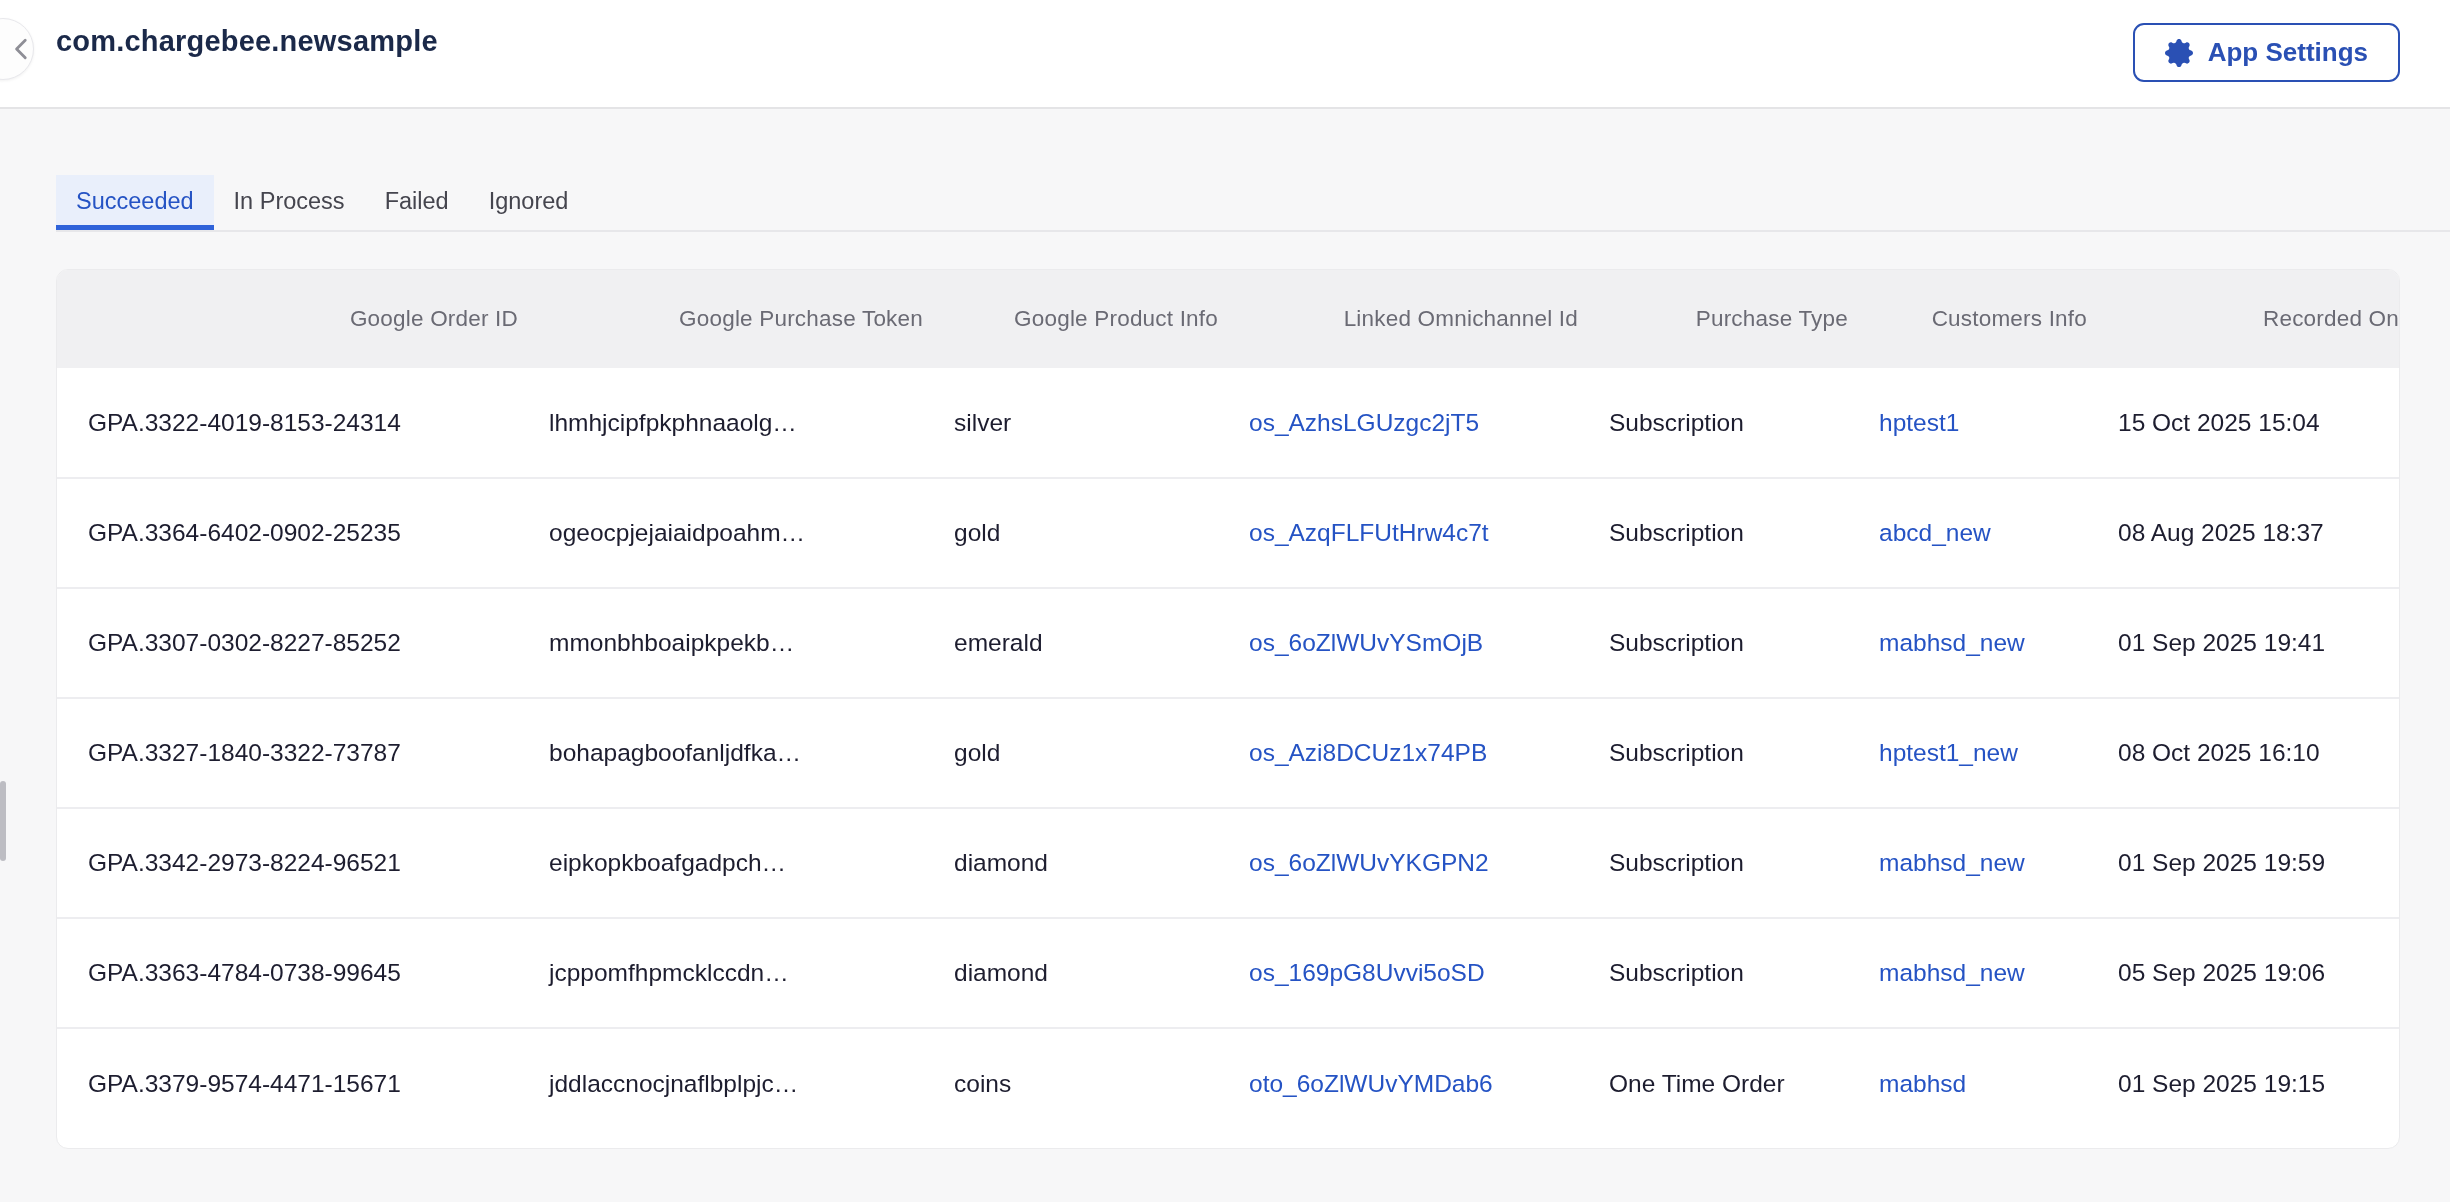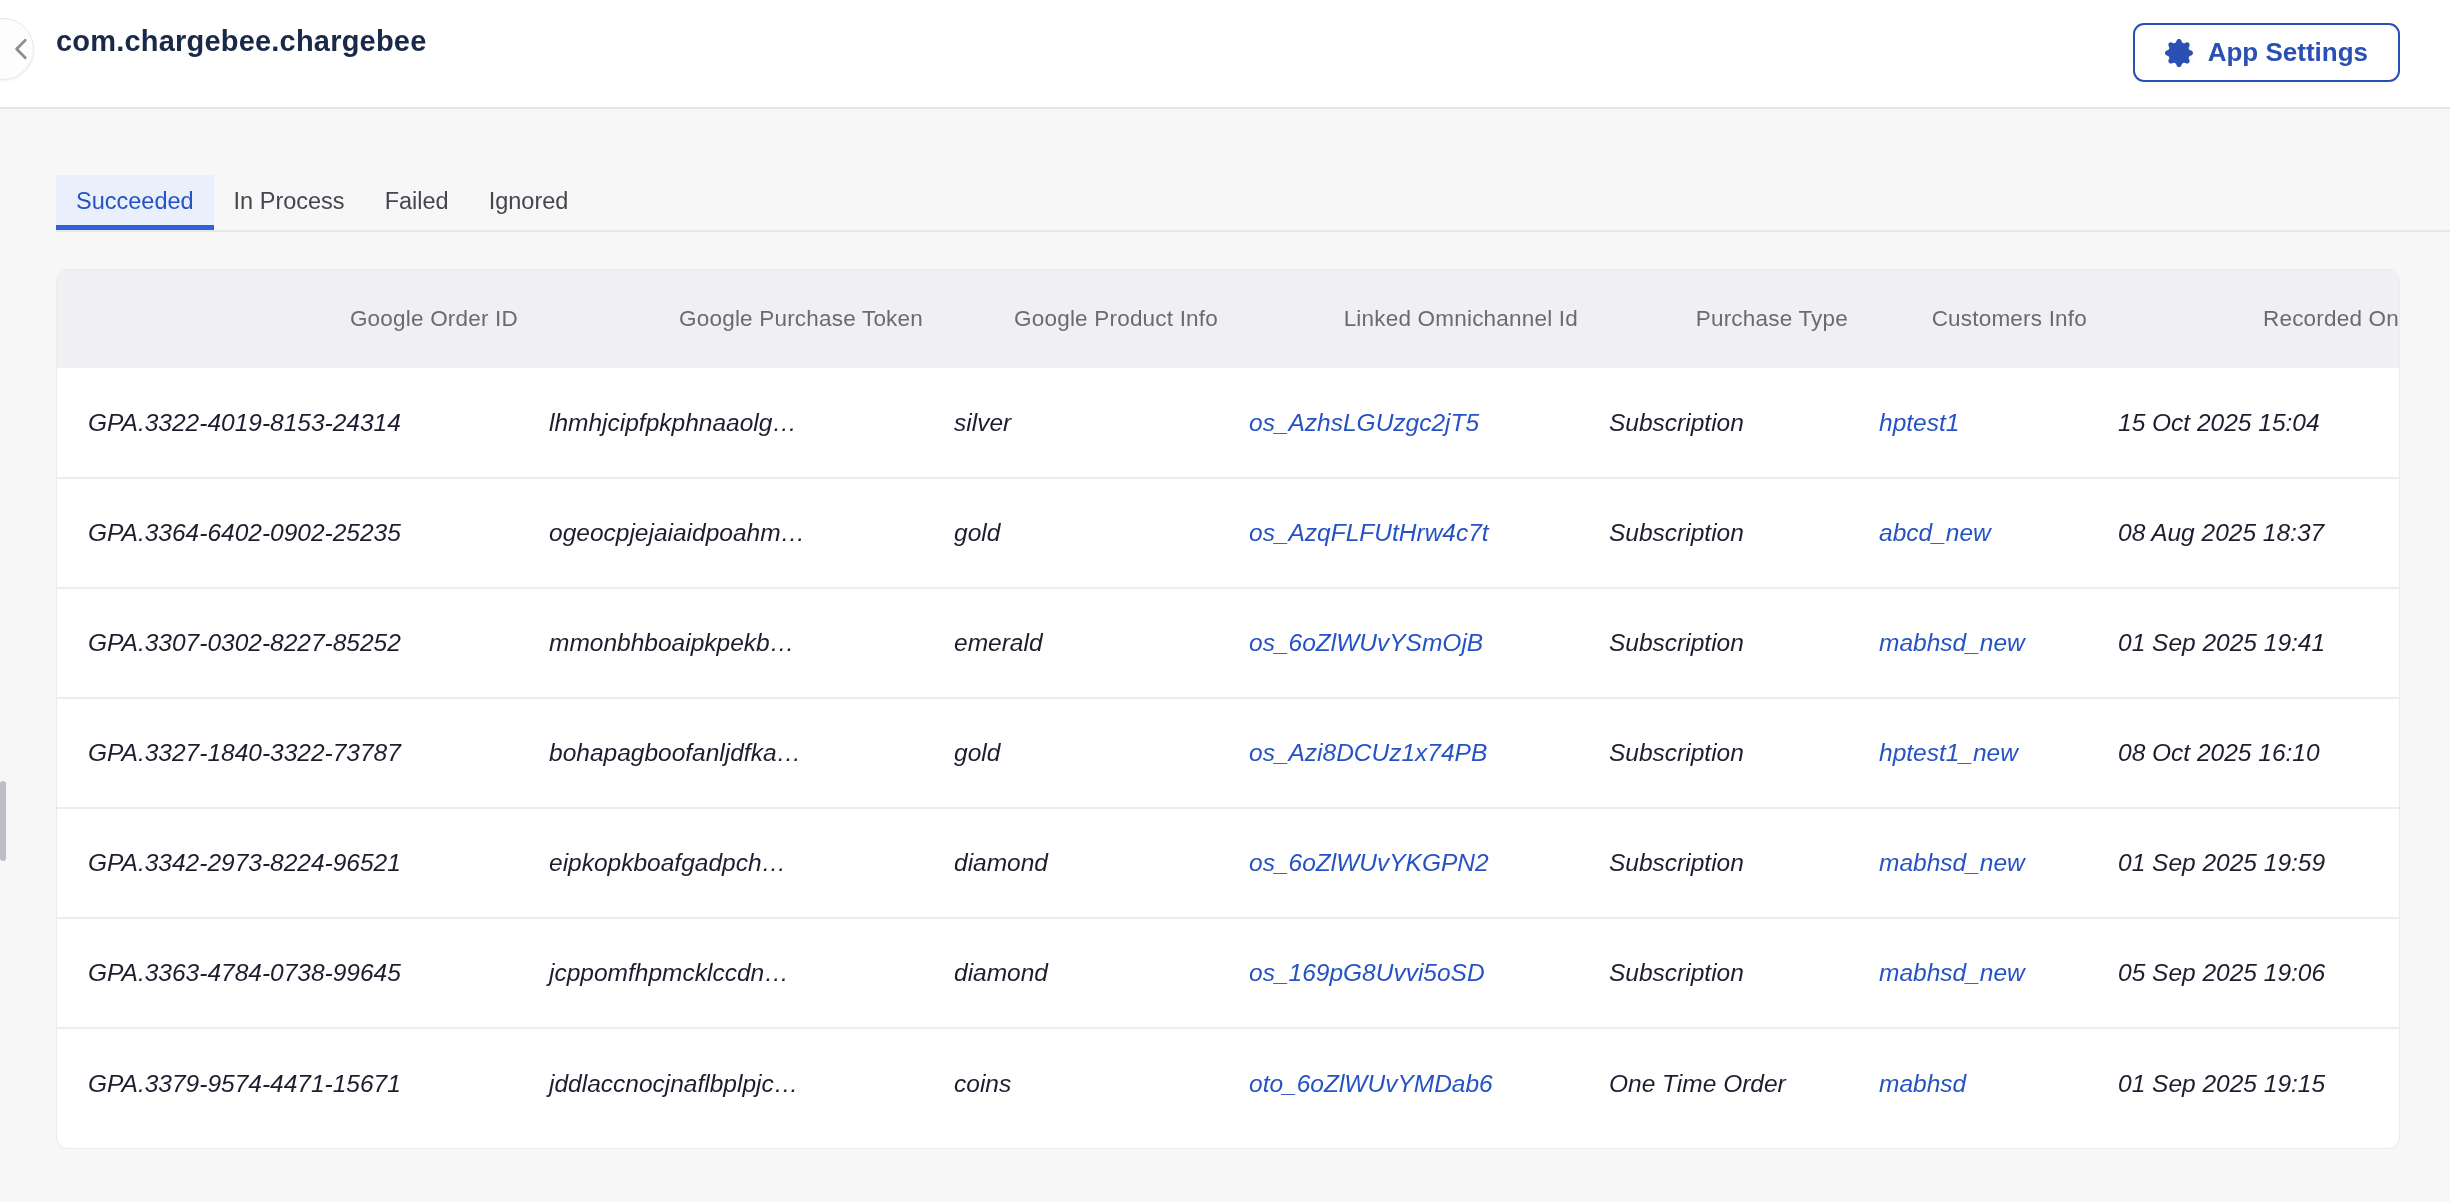--- a/index.html
+++ b/index.html
@@ -85,42 +85,42 @@
   col.c4{width:360px}col.c5{width:270px}col.c6{width:239px}
   thead th{
     height:98px;background:var(--thead-bg);
     text-align:right;vertical-align:middle;padding-left:31px;
     font-size:22.5px;font-weight:400;color:var(--header-gray);
     letter-spacing:.2px;
   }
   tbody td{
     height:110px;vertical-align:middle;padding-left:31px;
     font-size:24.5px;color:var(--cell-text);
-    white-space:nowrap;overflow:hidden;font-style:italic;
+    white-space:nowrap;overflow:hidden;
   }
   tbody tr{border-top:2px solid var(--row-line);}
   tbody tr:first-child{border-top:none;}
   .link{color:var(--accent-link);font-weight:500;cursor:pointer;text-decoration:none;}
 
   
   .scroll-thumb{
     position:absolute;left:0;top:781px;width:6px;height:80px;
     background:#bdbdc3;border-radius:3px;cursor:pointer;
   }
 </style>
 </head>
 <body>
 
 <header class="page-header">
   <div class="back-circle"></div>
   <svg class="back-chevron" viewBox="0 0 24 24" fill="none" stroke="currentColor" stroke-width="2.6" stroke-linecap="round" stroke-linejoin="round">
     <polyline points="15 4 7 12 15 20"></polyline>
   </svg>
 
-  <h1 class="page-title">com.chargebee.chargebee</h1>
+  <h1 class="page-title">com.chargebee.newsample</h1>
 
   <button class="app-settings-btn">
     <svg class="gear-icon" viewBox="0 0 16 16" fill="currentColor">
       <path d="M9.405 1.05c-.413-1.4-2.397-1.4-2.81 0l-.1.34a1.464 1.464 0 0 1-2.105.872l-.31-.17c-1.283-.698-2.686.705-1.987 1.987l.169.311c.446.82.023 1.841-.872 2.105l-.34.1c-1.4.413-1.4 2.397 0 2.81l.34.1a1.464 1.464 0 0 1 .872 2.105l-.17.31c-.698 1.283.705 2.686 1.987 1.987l.311-.169a1.464 1.464 0 0 1 2.105.872l.1.34c.413 1.4 2.397 1.4 2.81 0l.1-.34a1.464 1.464 0 0 1 2.105-.872l.31.17c1.283.698 2.686-.705 1.987-1.987l-.169-.311a1.464 1.464 0 0 1 .872-2.105l.34-.1c1.4-.413 1.4-2.397 0-2.81l-.34-.1a1.464 1.464 0 0 1-.872-2.105l.17-.31c.698-1.283-.705-2.686-1.987-1.987l-.311.169a1.464 1.464 0 0 1-2.105-.872z"></path>
     </svg>
     <span>App Settings</span>
   </button>
 </header>
 
 <main class="main">

